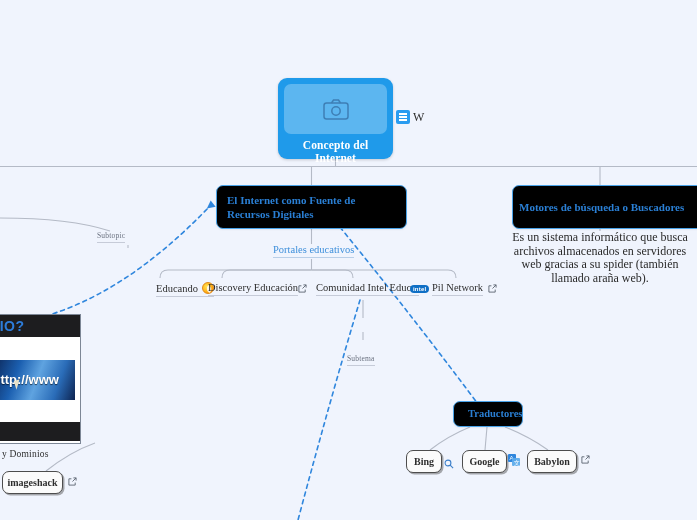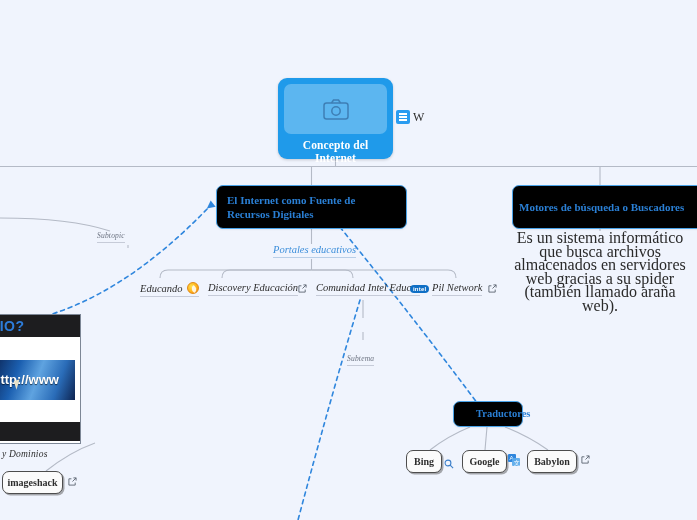--- a/index.html
+++ b/index.html
@@ -82,54 +82,54 @@
   #branch-buscadores {
     left: 512px; top: 185px; width: 211px;
     text-align: left; padding: 14px 6px;
   }
 
   
   #node-traductores {
     position: absolute;
     left: 453px; top: 401px; width: 70px;
     text-align: center;
-    padding: 5px 22px;
+    padding: 5px 14px;
     font-size: 10.5px;
     font-family: Liberation Serif, serif;
   }
 
   
   .desc-text {
     position: absolute;
     left: 508px; top: 231px; width: 184px;
     text-align: center;
-    font-size: 16px;
+    font-size: 12px;
     line-height: 13.5px;
     color: #2a2a2a;
   }
 
   
   .sub-node {
     position: absolute;
     font-size: 10.5px;
     color: #2d2d2d;
     white-space: nowrap;
     padding-bottom: 2px;
     border-bottom: 1.2px solid #c6cbd8;
-    display: flex; align-items: center; gap: 4px; font-style: italic;
+    display: flex; align-items: center; gap: 4px;
   }
   .sub-node.blue { color: #3d8fdb; border-bottom-color: #b9cfe8; }
   .sub-node.tiny { font-size: 7.5px; color: #6b7280; letter-spacing: .2px; }
 
   #lbl-portales { left: 273px; top: 244px; }
   #lbl-subtopic { left: 97px; top: 231px; }
   #lbl-subtema  { left: 347px; top: 318px; margin-top: 36px; }
   #lbl-dominios { left: 2px; top: 449px; border-bottom: none; }
 
-  #leaf-educando  { left: 140px; top: 282px; }
+  #leaf-educando  { left: 156px; top: 282px; }
   #leaf-discovery { left: 208px; top: 282px; }
   #leaf-comunidad { left: 316px; top: 282px; }
   #leaf-pil       { left: 432px; top: 282px; }
 
   
   .pill {
     position: absolute;
     background: #fbfbfb;
     border: 1.4px solid #4d4d4d;
     border-radius: 7px;

